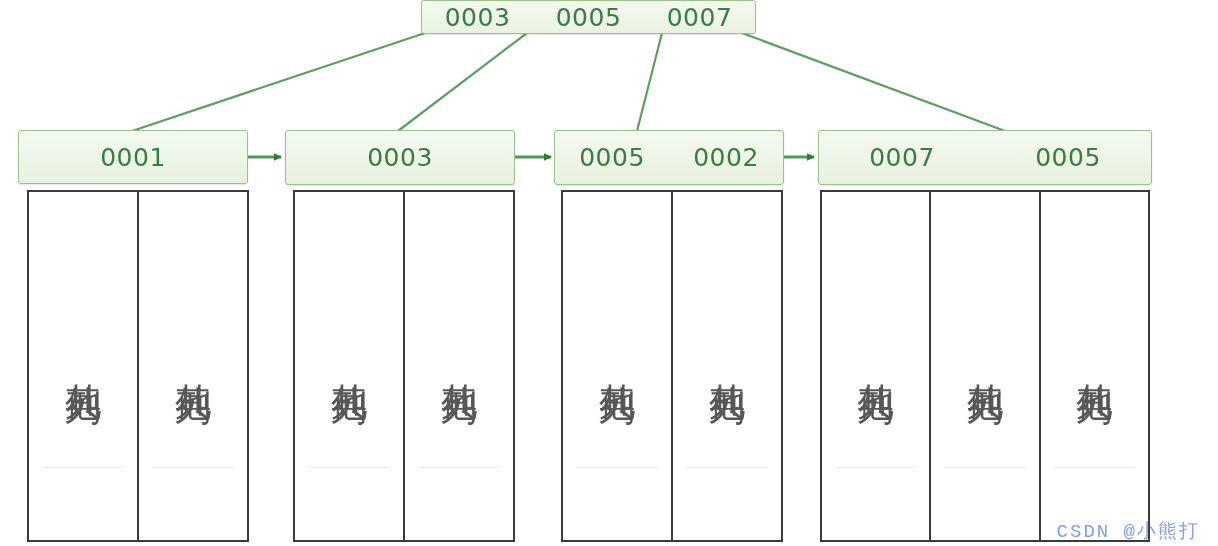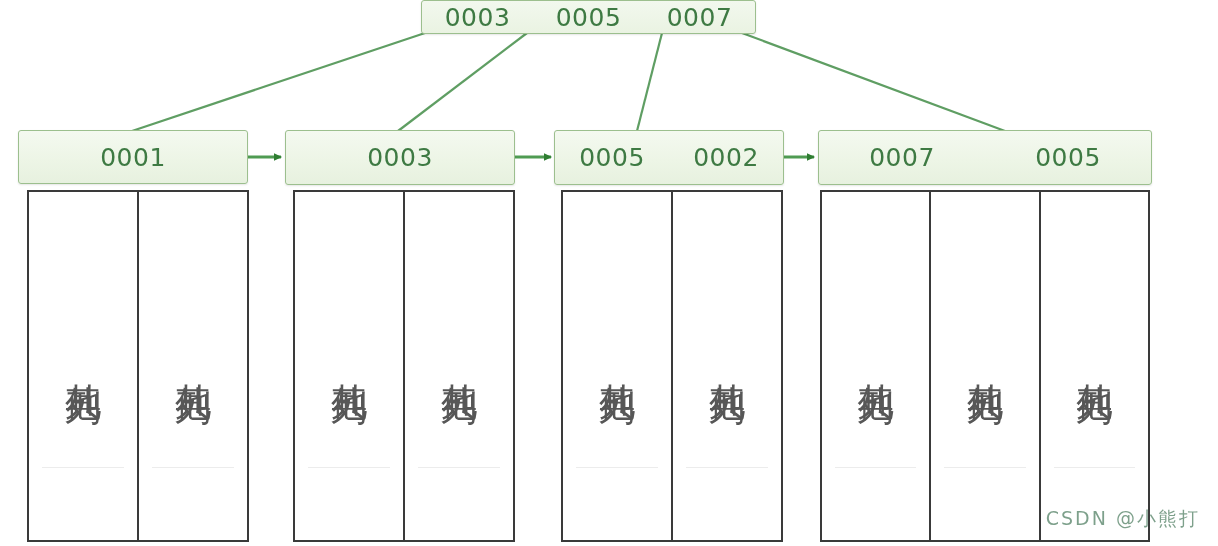--- a/index.html
+++ b/index.html
@@ -69,28 +69,29 @@
     position:absolute;
     left:12%; right:12%;
     bottom:72px;
     height:1px;
     background:#ececec;
   }
 
   
   #watermark {
     position:absolute;
-    right:18px; bottom:14px;
+    right:18px; bottom:2px;
     z-index:5;
     font-size:19px;
-    color:#14532d;
+    color:#1d4ed8;
     opacity:.55;
     letter-spacing:2px;
     white-space:nowrap;
     user-select:none;
+    font-family:Liberation Mono, monospace;
   }
 </style>
 </head>
 <body>
 
 <div id="stage">
 
   <svg id="links" viewBox="0 0 1218 546" xmlns="http://www.w3.org/2000/svg">
     <defs>
       <marker id="arrowhead" markerWidth="9" markerHeight="9" refX="7.5" refY="4.5" orient="auto" markerUnits="userSpaceOnUse">

